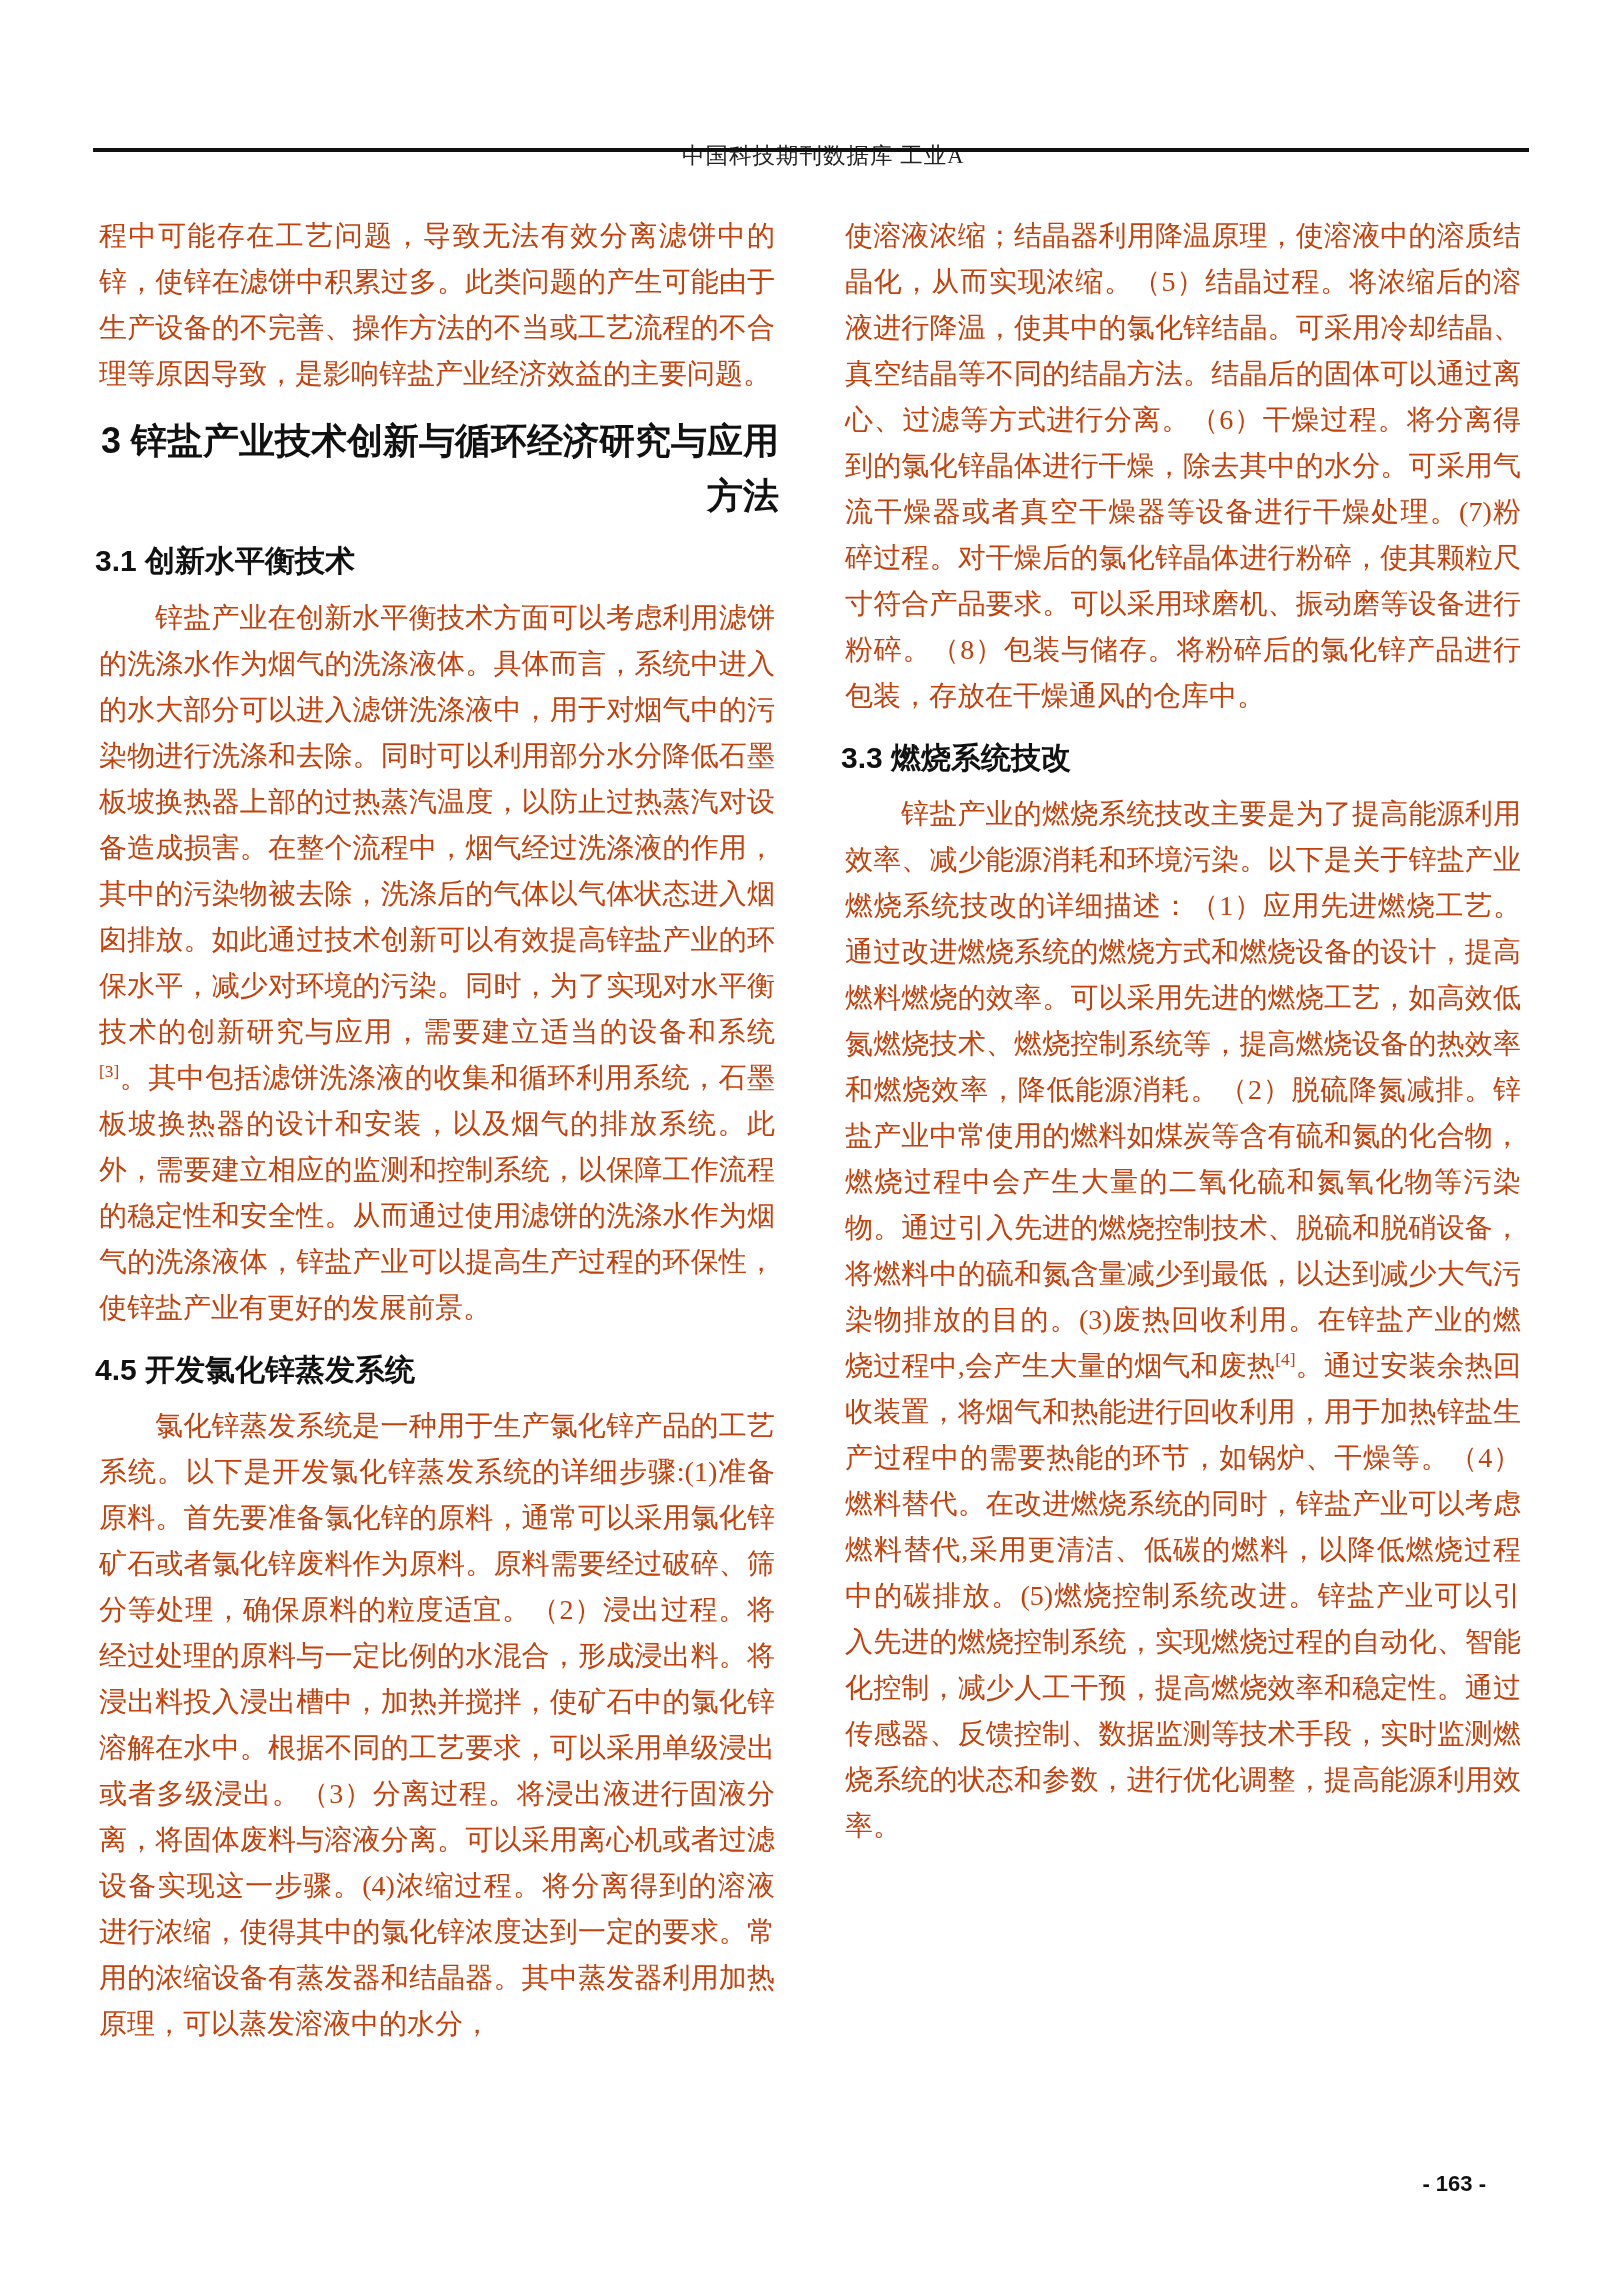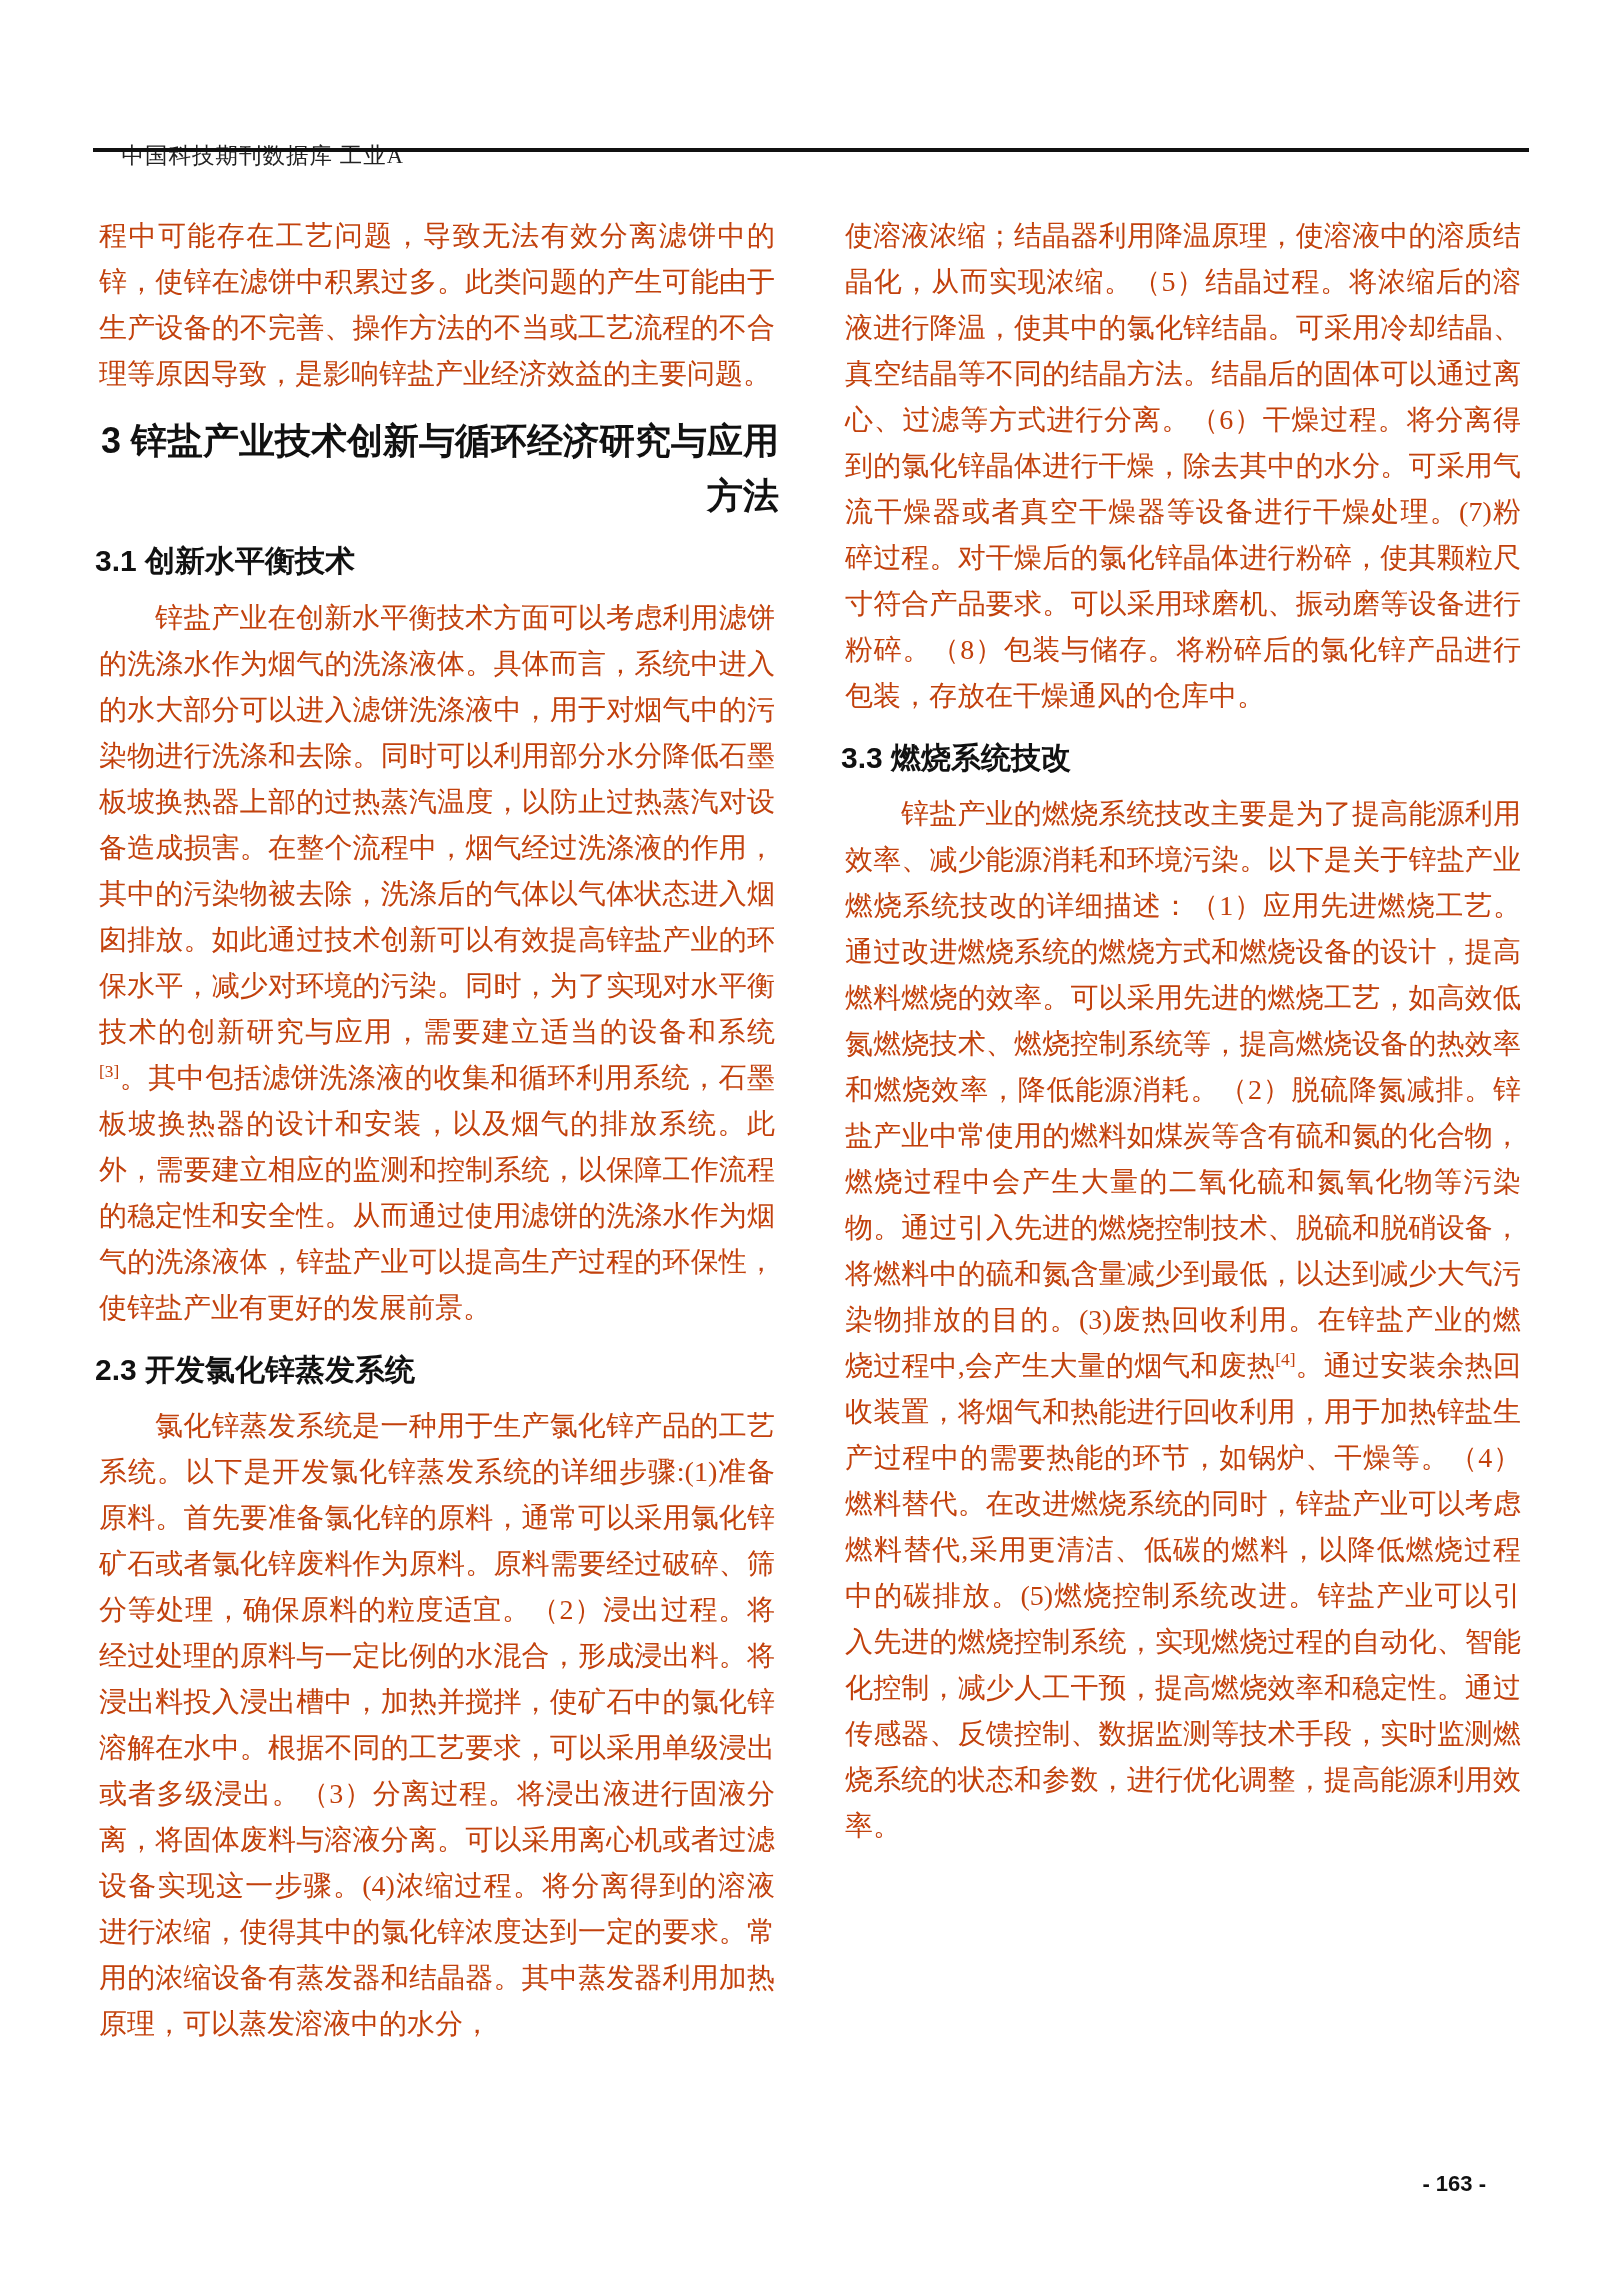--- a/index.html
+++ b/index.html
@@ -11,20 +11,21 @@
     background: #ffffff;
     font-family: "Liberation Serif", "DejaVu Serif", serif;
     color: #1a1a1a;
     overflow: hidden;
   }
   .page-header {
     position: absolute;
     top: 114px;
     left: 95px;
     width: 1430px;
+    text-align: center;
     font-size: 22.5px;
     letter-spacing: 1px;
     color: #222222;
     white-space: pre;
   }
   .header-rule {
     position: absolute;
     top: 148px;
     left: 93px;
     width: 1436px;
@@ -96,21 +97,21 @@
 
     <div class="col">
       <p class="body-text">程中可能存在工艺问题，导致无法有效分离滤饼中的锌，使锌在滤饼中积累过多。此类问题的产生可能由于生产设备的不完善、操作方法的不当或工艺流程的不合理等原因导致，是影响锌盐产业经济效益的主要问题。</p>
 
       <h2 class="section-heading">3 锌盐产业技术创新与循环经济研究与应用方法</h2>
 
       <h3 class="sub-heading">3.1 创新水平衡技术</h3>
 
       <p class="body-text indent">锌盐产业在创新水平衡技术方面可以考虑利用滤饼的洗涤水作为烟气的洗涤液体。具体而言，系统中进入的水大部分可以进入滤饼洗涤液中，用于对烟气中的污染物进行洗涤和去除。同时可以利用部分水分降低石墨板坡换热器上部的过热蒸汽温度，以防止过热蒸汽对设备造成损害。在整个流程中，烟气经过洗涤液的作用，其中的污染物被去除，洗涤后的气体以气体状态进入烟囱排放。如此通过技术创新可以有效提高锌盐产业的环保水平，减少对环境的污染。同时，为了实现对水平衡技术的创新研究与应用，需要建立适当的设备和系统<sup class="cite">[3]</sup>。其中包括滤饼洗涤液的收集和循环利用系统，石墨板坡换热器的设计和安装，以及烟气的排放系统。此外，需要建立相应的监测和控制系统，以保障工作流程的稳定性和安全性。从而通过使用滤饼的洗涤水作为烟气的洗涤液体，锌盐产业可以提高生产过程的环保性，使锌盐产业有更好的发展前景。</p>
 
-      <h3 class="sub-heading">2.3 开发氯化锌蒸发系统</h3>
+      <h3 class="sub-heading">4.5 开发氯化锌蒸发系统</h3>
 
       <p class="body-text indent">氯化锌蒸发系统是一种用于生产氯化锌产品的工艺系统。以下是开发氯化锌蒸发系统的详细步骤:(1)准备原料。首先要准备氯化锌的原料，通常可以采用氯化锌矿石或者氯化锌废料作为原料。原料需要经过破碎、筛分等处理，确保原料的粒度适宜。（2）浸出过程。将经过处理的原料与一定比例的水混合，形成浸出料。将浸出料投入浸出槽中，加热并搅拌，使矿石中的氯化锌溶解在水中。根据不同的工艺要求，可以采用单级浸出或者多级浸出。（3）分离过程。将浸出液进行固液分离，将固体废料与溶液分离。可以采用离心机或者过滤设备实现这一步骤。(4)浓缩过程。将分离得到的溶液进行浓缩，使得其中的氯化锌浓度达到一定的要求。常用的浓缩设备有蒸发器和结晶器。其中蒸发器利用加热原理，可以蒸发溶液中的水分，</p>
     </div>
 
     <div class="col">
       <p class="body-text">使溶液浓缩；结晶器利用降温原理，使溶液中的溶质结晶化，从而实现浓缩。（5）结晶过程。将浓缩后的溶液进行降温，使其中的氯化锌结晶。可采用冷却结晶、真空结晶等不同的结晶方法。结晶后的固体可以通过离心、过滤等方式进行分离。（6）干燥过程。将分离得到的氯化锌晶体进行干燥，除去其中的水分。可采用气流干燥器或者真空干燥器等设备进行干燥处理。(7)粉碎过程。对干燥后的氯化锌晶体进行粉碎，使其颗粒尺寸符合产品要求。可以采用球磨机、振动磨等设备进行粉碎。（8）包装与储存。将粉碎后的氯化锌产品进行包装，存放在干燥通风的仓库中。</p>
 
       <h3 class="sub-heading">3.3 燃烧系统技改</h3>
 
       <p class="body-text indent">锌盐产业的燃烧系统技改主要是为了提高能源利用效率、减少能源消耗和环境污染。以下是关于锌盐产业燃烧系统技改的详细描述：（1）应用先进燃烧工艺。通过改进燃烧系统的燃烧方式和燃烧设备的设计，提高燃料燃烧的效率。可以采用先进的燃烧工艺，如高效低氮燃烧技术、燃烧控制系统等，提高燃烧设备的热效率和燃烧效率，降低能源消耗。（2）脱硫降氮减排。锌盐产业中常使用的燃料如煤炭等含有硫和氮的化合物，燃烧过程中会产生大量的二氧化硫和氮氧化物等污染物。通过引入先进的燃烧控制技术、脱硫和脱硝设备，将燃料中的硫和氮含量减少到最低，以达到减少大气污染物排放的目的。(3)废热回收利用。在锌盐产业的燃烧过程中,会产生大量的烟气和废热<sup class="cite">[4]</sup>。通过安装余热回收装置，将烟气和热能进行回收利用，用于加热锌盐生产过程中的需要热能的环节，如锅炉、干燥等。（4）燃料替代。在改进燃烧系统的同时，锌盐产业可以考虑燃料替代,采用更清洁、低碳的燃料，以降低燃烧过程中的碳排放。(5)燃烧控制系统改进。锌盐产业可以引入先进的燃烧控制系统，实现燃烧过程的自动化、智能化控制，减少人工干预，提高燃烧效率和稳定性。通过传感器、反馈控制、数据监测等技术手段，实时监测燃烧系统的状态和参数，进行优化调整，提高能源利用效率。</p>

